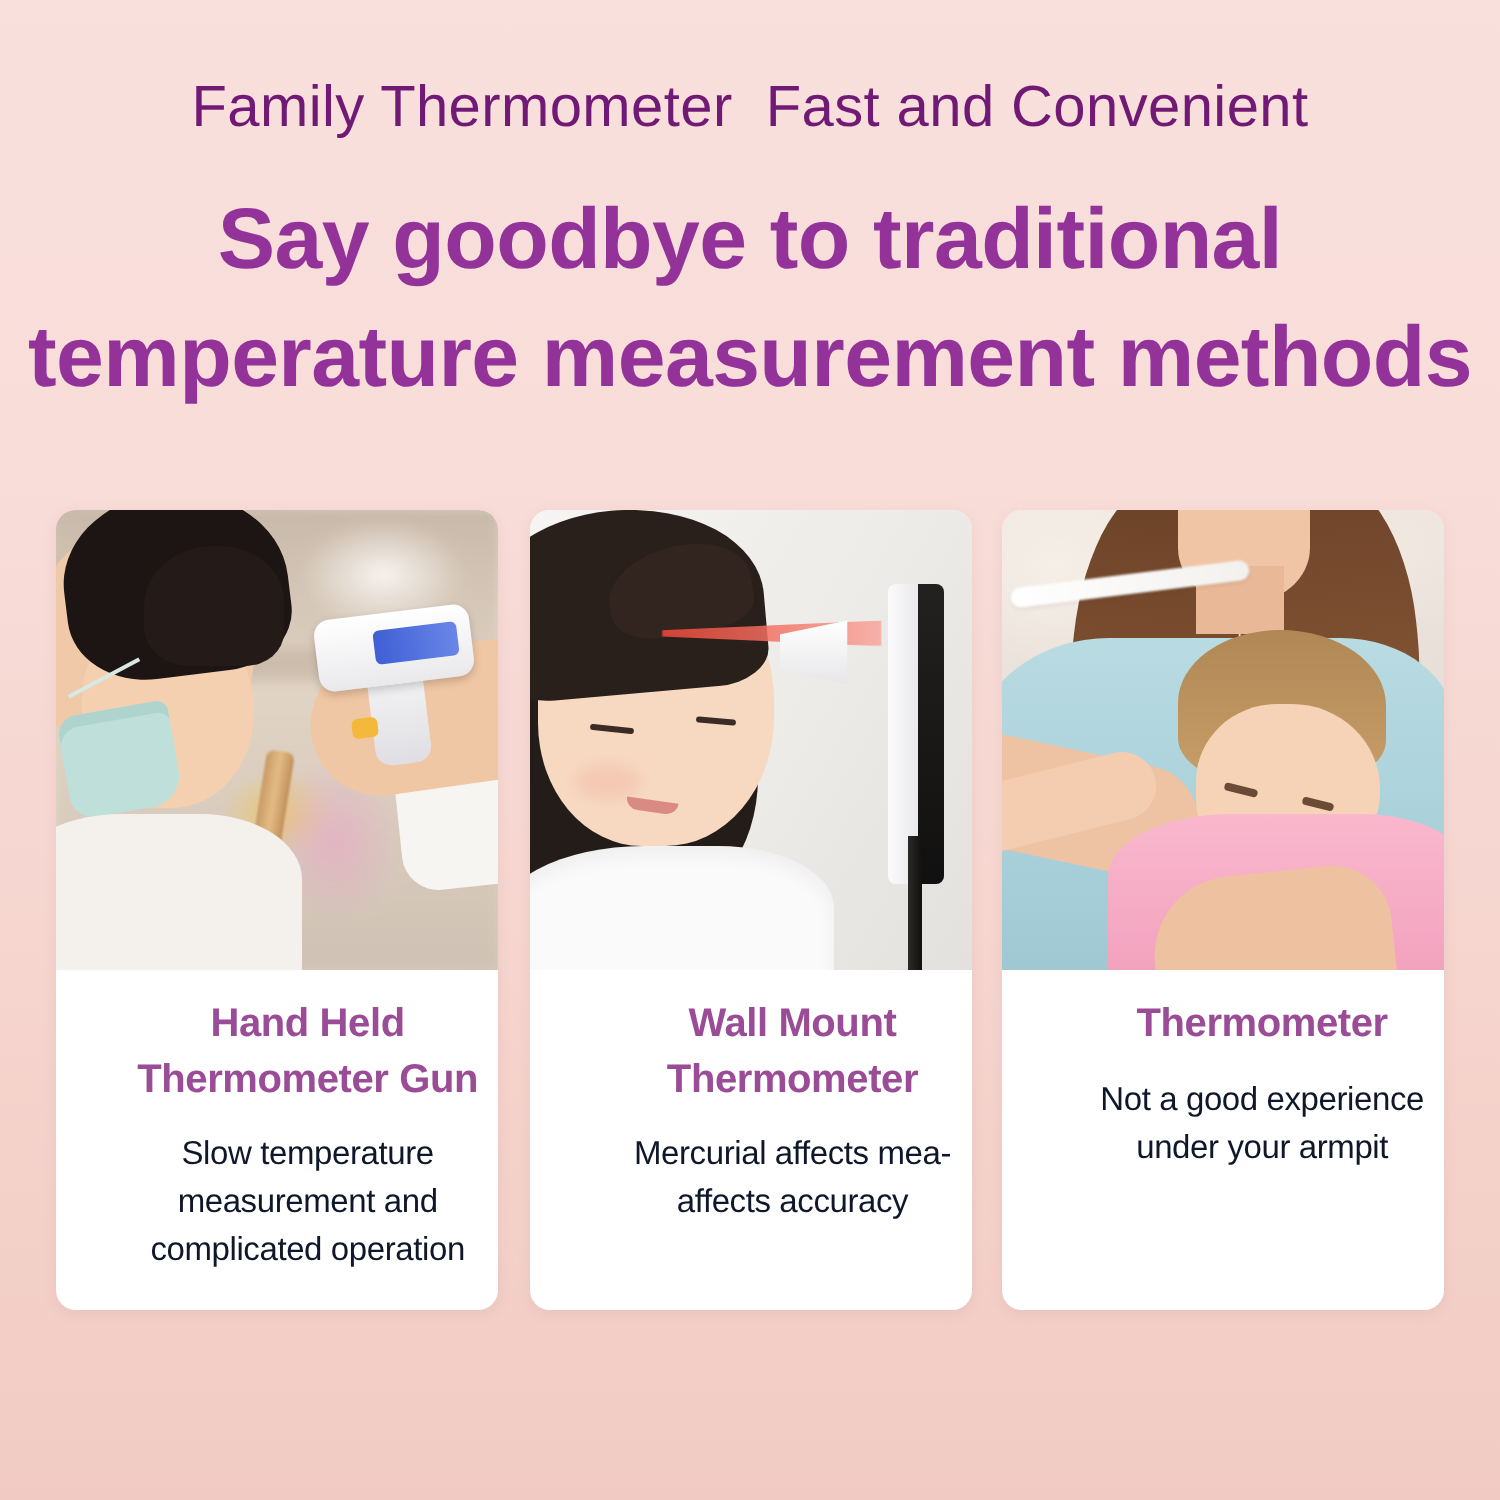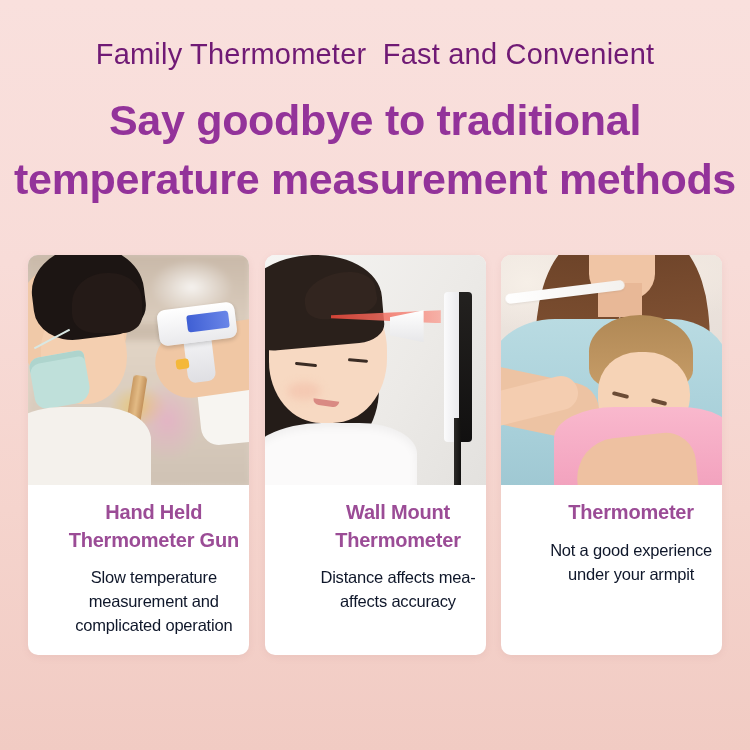--- a/index.html
+++ b/index.html
@@ -372,21 +372,21 @@
       <div class="device"></div>
       <div class="device-dark"></div>
       <div class="pole"></div>
     </div>
     <div class="card-body">
       <div class="card-title">
         <span class="ln">Wall Mount</span>
         <span class="ln">Thermometer</span>
       </div>
       <div class="card-desc">
-        <span class="ln">Distance affects mea-</span>
+        <span class="ln">Mercurial affects mea-</span>
         <span class="ln">affects accuracy</span>
       </div>
     </div>
   </div>
 
   <div class="card">
     <div class="card-photo p3">
       <div class="room"></div>
       <div class="mom-hair-l"></div>
       <div class="mom-hair-r"></div>

